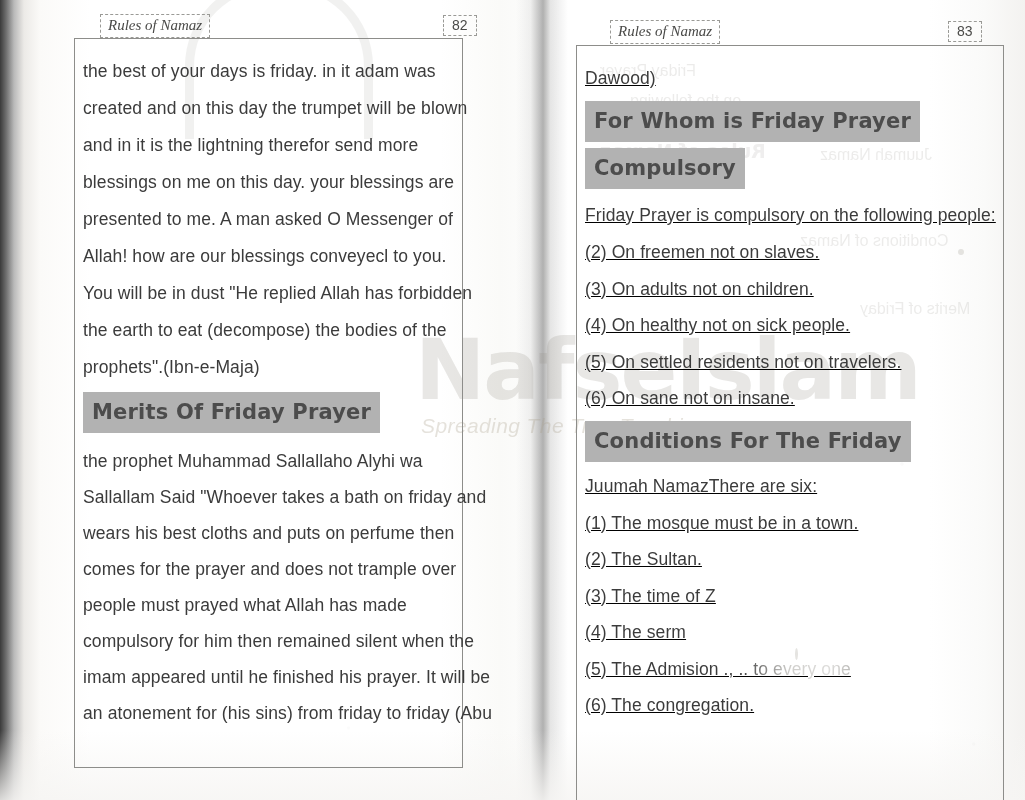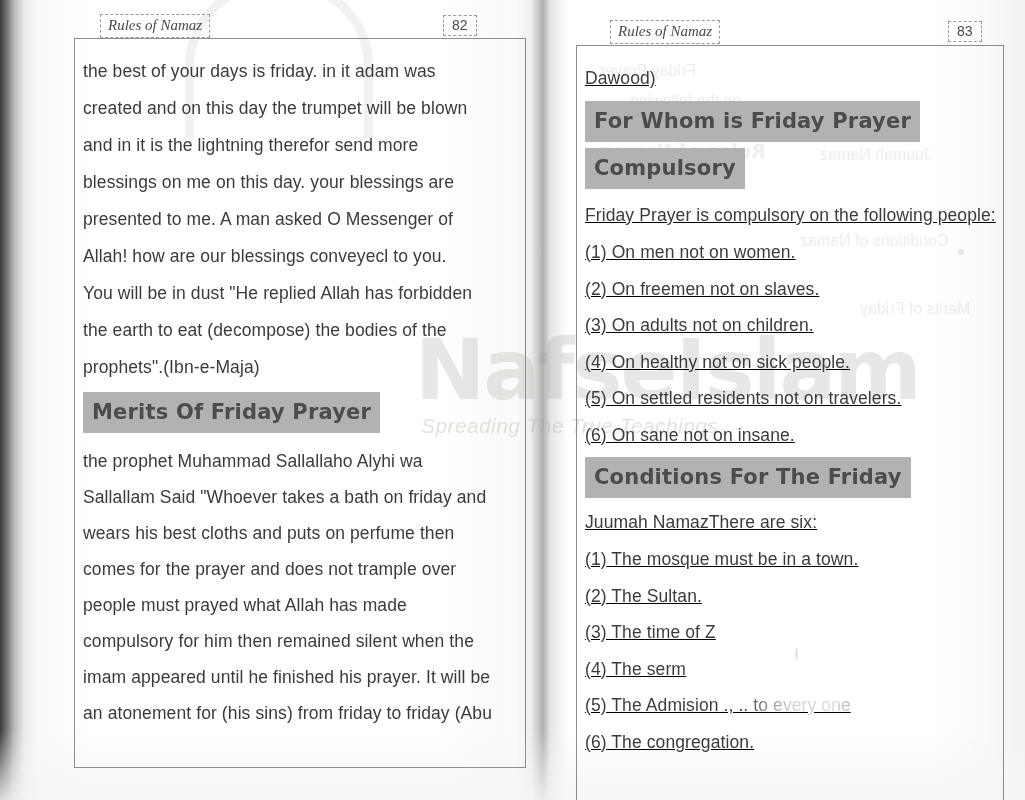--- a/index.html
+++ b/index.html
@@ -141,21 +141,21 @@
   }
 
   
   .page-frame {
     position: absolute;
     z-index: 3;
     border: 1px solid #8d8d8a;
     background: rgba(255,255,255,0.0);
     box-sizing: border-box;
   }
-  #frame-left  { left: 74px;  top: 38px; width: 452px; height: 730px; }
+  #frame-left  { left: 74px;  top: 38px; width: 389px; height: 730px; }
   #frame-right { left: 576px; top: 45px; width: 428px; height: 765px; text-decoration: underline; }
 
   .frame-inner {
     position: relative;
     padding: 14px 10px 0 8px;
     height: 100%;
     box-sizing: border-box;
   }
 
   
@@ -320,21 +320,20 @@
 
       <div class="heading-row" style="margin-top:4px;">
         <span class="hl">For Whom is Friday Prayer</span>
       </div>
       <div class="heading-row" style="margin-top:6px; margin-bottom:8px;">
         <span class="hl">Compulsory</span>
       </div>
 
       <div class="body-line">Friday Prayer is compulsory on the following people:</div>
 
-      <div class="list-line">(1) On men not on women.</div>
       <div class="list-line">(2) On freemen not on slaves.</div>
       <div class="list-line">(3) On adults not on children.</div>
       <div class="list-line">(4) On healthy not on sick people.</div>
       <div class="list-line">(5) On settled residents not on travelers.</div>
       <div class="list-line">(6) On sane not on insane.</div>
 
       <div class="heading-row" style="margin-top:4px; margin-bottom:6px;">
         <span class="hl">Conditions For The Friday</span>
       </div>
 

